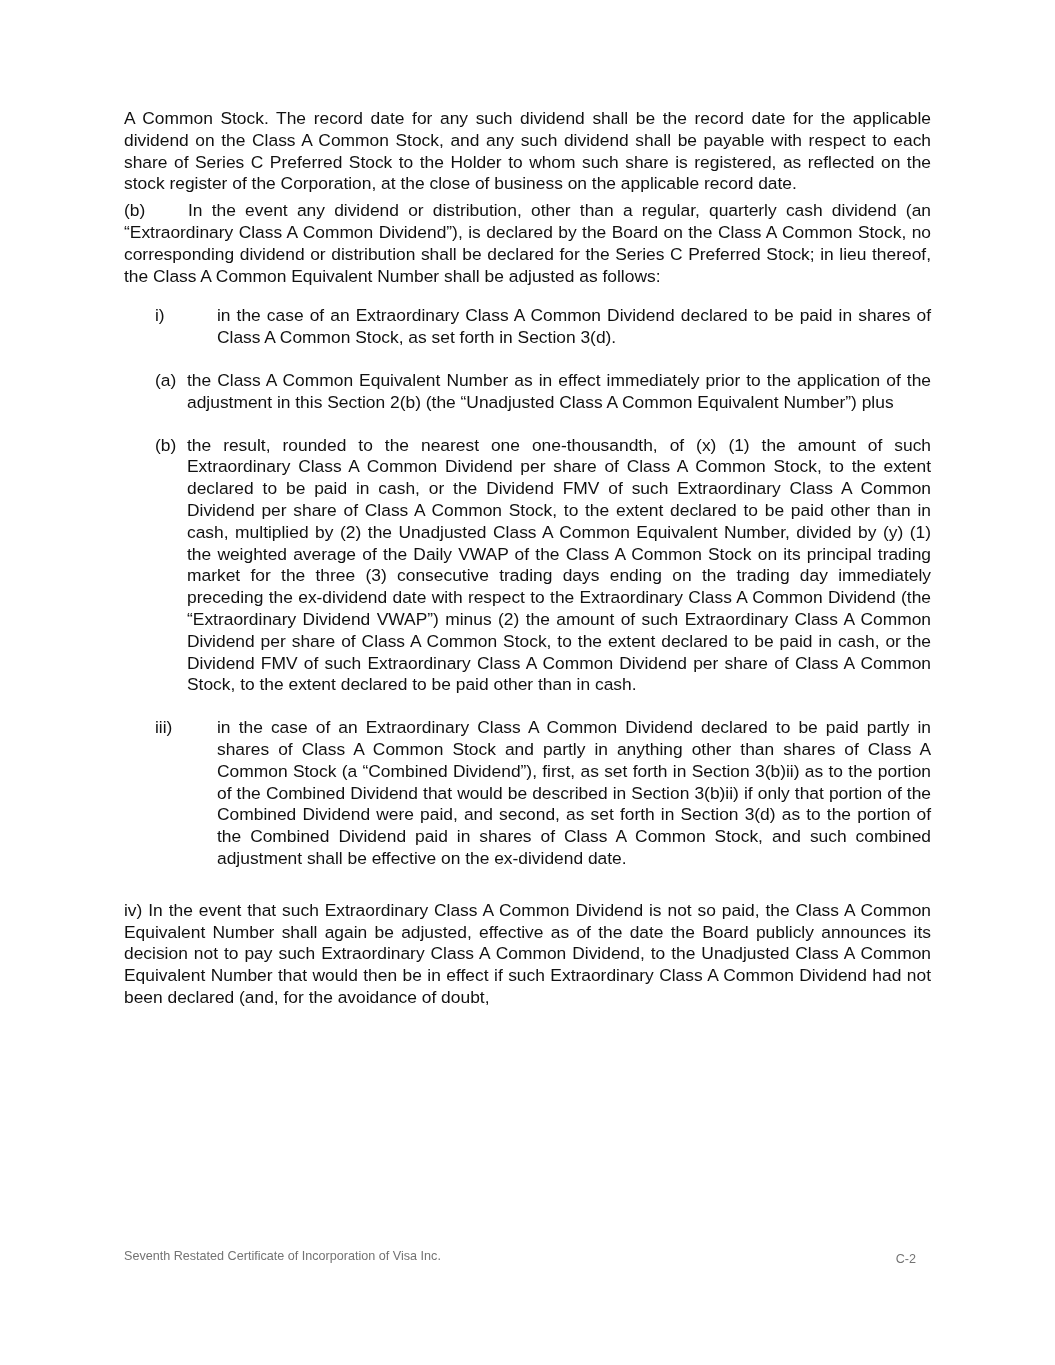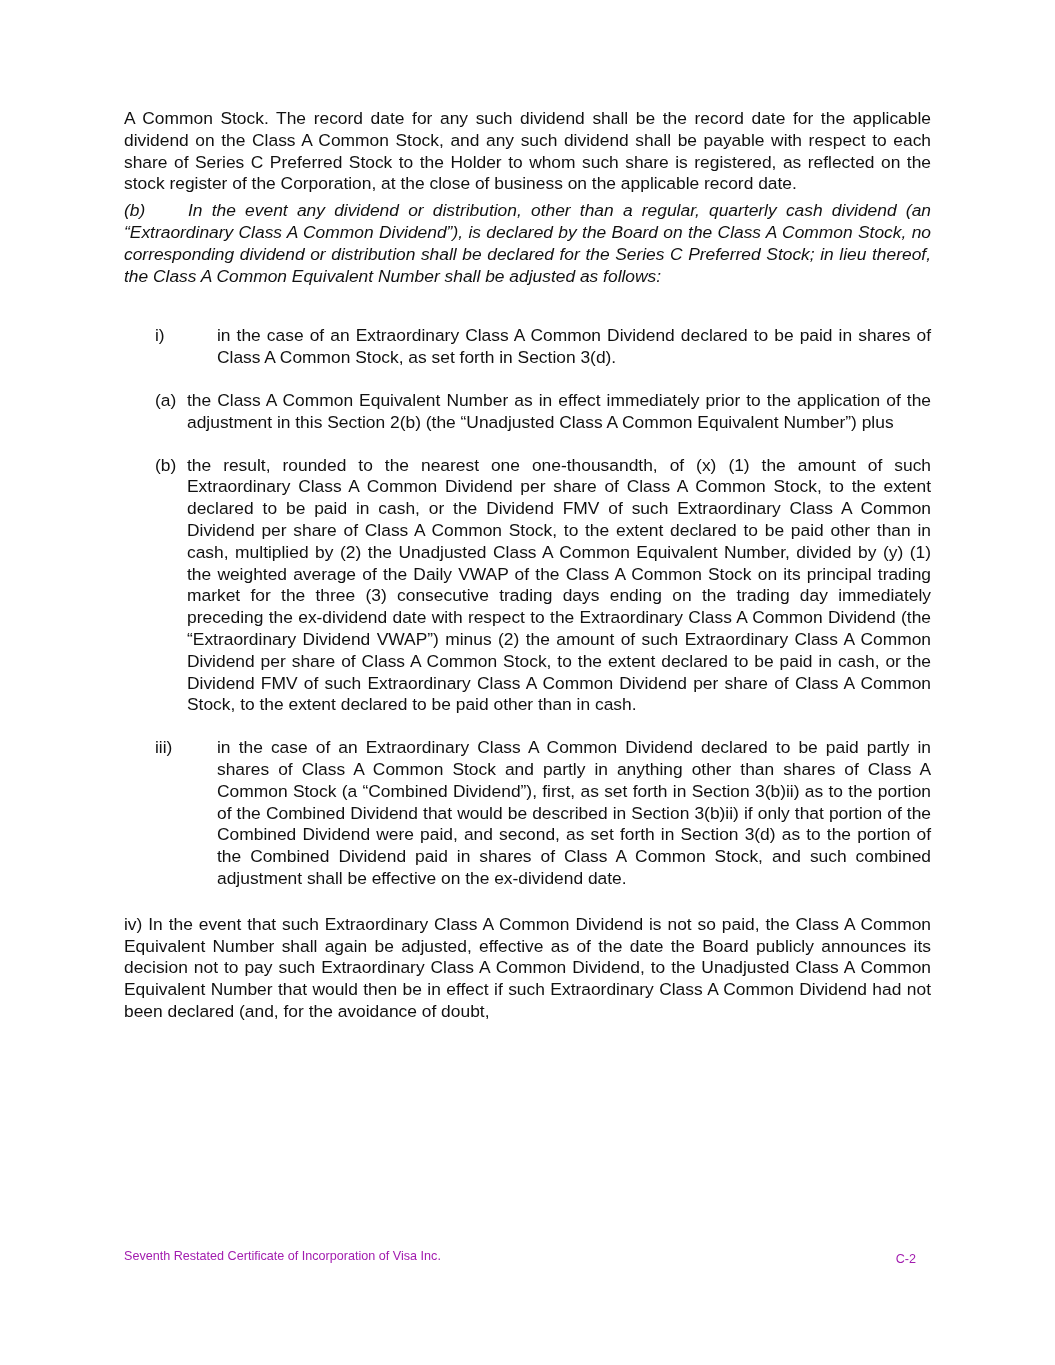--- a/index.html
+++ b/index.html
@@ -21,21 +21,21 @@
       top: 108px;
       width: 807px;
       font-size: 17.4px;
       line-height: 21.8px;
     }
     p {
       margin: 0;
       text-align: justify;
     }
     .para-intro { margin-bottom: 5px; }
-    .para-b { margin-bottom: 38px; font-style: italic; }
+    .para-b { margin-bottom: 18px; }
     .para-b .label {
       display: inline-block;
       width: 64px;
     }
     .item {
       position: relative;
       padding-left: 93px;
       margin-left: 0;
       margin-bottom: 21px;
     }
@@ -47,27 +47,27 @@
     .sub {
       position: relative;
       padding-left: 63px;
       margin-bottom: 21px;
     }
     .sub .num {
       position: absolute;
       left: 31px;
       top: 0;
     }
-    .item.last { margin-bottom: 24px; }
+    .item.last { margin-bottom: 30px; }
     .footer {
       position: absolute;
       left: 124px;
       top: 1248px;
       width: 792px;
-      color: #a21caf;
+      color: #737373;
       font-size: 12.6px;
       line-height: 16px;
     }
     .footer .page-num {
       position: absolute;
       right: 0;
       top: 3px;
     }
   </style>
 </head>

